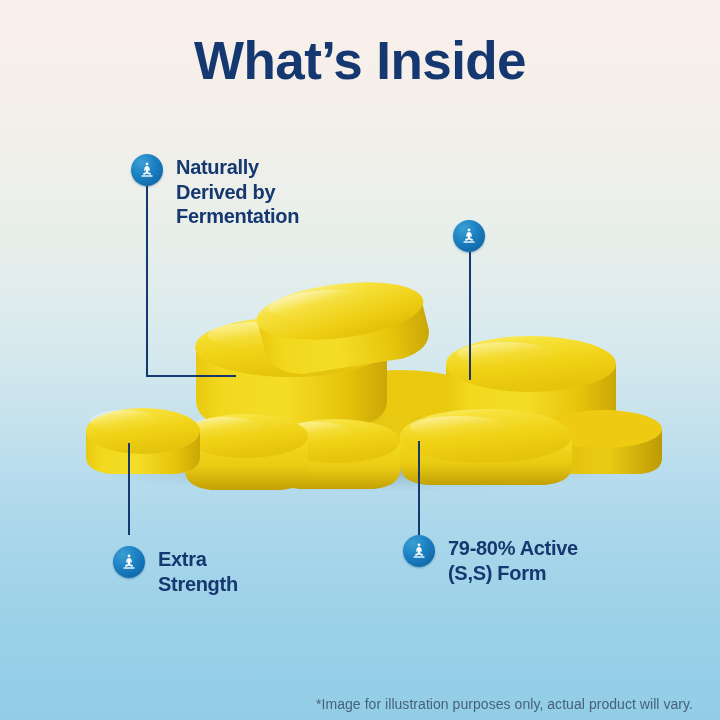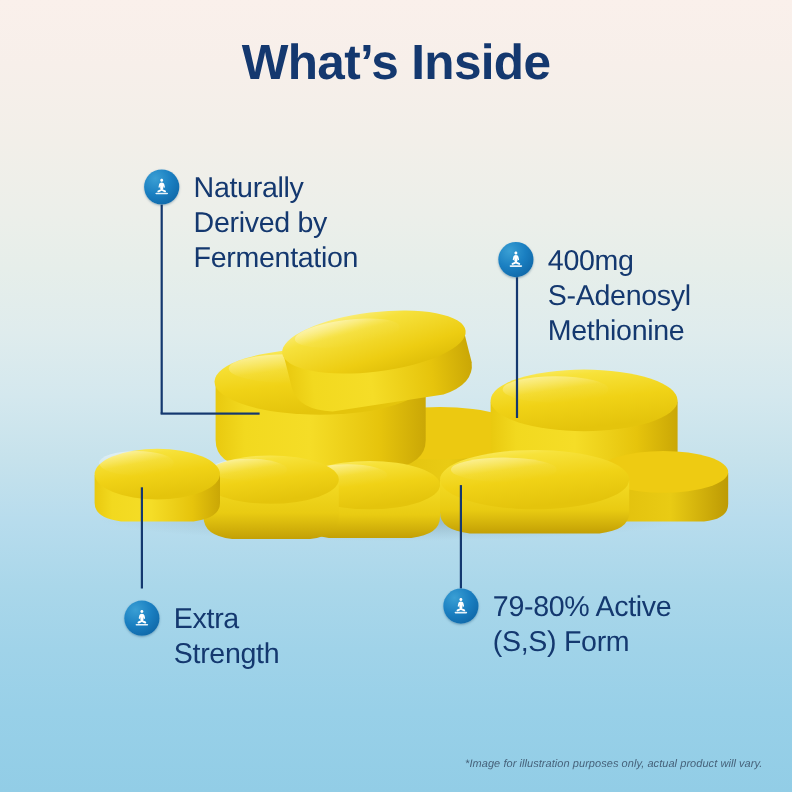--- a/index.html
+++ b/index.html
@@ -32,21 +32,21 @@
         #92cde6 100%);
   }
 
   
   #title {
     position: absolute;
     top: 32px;
     left: 0;
     width: 720px;
     text-align: center;
-    font-size: 45px;
+    font-size: 53px;
     font-weight: 700;
     letter-spacing: -0.6px;
     color: #14386f;
     line-height: 1.1;
   }
 
   
   #pill-pile {
     position: absolute;
     left: 0;
@@ -59,22 +59,22 @@
   
   .callout {
     position: absolute;
   }
   .callout-row {
     display: flex;
     align-items: flex-start;
     gap: 13px;
   }
   .callout-text {
-    font-size: 26px;
-    font-weight: 400;
+    font-size: 20px;
+    font-weight: 700;
     color: #14386f;
     line-height: 1.23;
     letter-spacing: -0.3px;
     white-space: pre-line;
     padding-top: 1px;
   }
 
   .badge {
     position: relative;
     width: 32px;
@@ -93,26 +93,25 @@
   .connector {
     position: absolute;
     background: #14386f;
   }
   .conn-v { width: 2px; }
   .conn-h { height: 2px; }
 
   
   #footnote {
     position: absolute;
-    bottom: 20px;
+    bottom: 8px;
     right: 27px;
-    font-size: 10px;
+    font-size: 14px;
     color: #46627a;
     letter-spacing: 0.05px;
-    font-style: italic;
   }
 </style>
 </head>
 <body>
 
 <div id="canvas">
 
   <div id="title">What’s Inside</div>
 
   <svg id="pill-pile" viewBox="0 0 720 720" xmlns="http://www.w3.org/2000/svg">
@@ -246,23 +245,20 @@
     <div class="callout-row">
       <div class="badge">
         <svg width="20" height="20" viewBox="0 0 24 24" aria-hidden="true">
           <g fill="#ffffff">
             <path d="M12 3.1c-.9 0-1.63.73-1.63 1.63S11.1 6.36 12 6.36s1.63-.73 1.63-1.63S12.9 3.1 12 3.1z"></path>
             <path d="M12 7.1c-1.5 0-2.6 1.0-2.9 2.3l-.55 2.5c-.1.45.2.85.65.85.32 0 .6-.22.67-.54l.42-1.9v3.0c0 .5.3.9.75 1.05l-3.1 1.35c-.55.24-.8.88-.56 1.43.24.55.88.8 1.43.56L12 16.2l3.19 1.5c.55.24 1.19-.01 1.43-.56.24-.55-.01-1.19-.56-1.43l-3.1-1.35c.45-.15.75-.55.75-1.05v-3.0l.42 1.9c.07.32.35.54.67.54.45 0 .75-.4.65-.85l-.55-2.5C14.6 8.1 13.5 7.1 12 7.1z"></path>
             <path d="M5.1 19.1c0-.5.42-.9.95-.9h11.9c.53 0 .95.4.95.9s-.42.9-.95.9H6.05c-.53 0-.95-.4-.95-.9z" opacity="0.9"></path>
           </g>
         </svg>
       </div>
-      <div class="callout-text">400mg
-S-Adenosyl
-Methionine</div>
     </div>
   </div>
 
   <div class="callout" style="left:113px; top:546px;">
     <div class="callout-row">
       <div class="badge">
         <svg width="20" height="20" viewBox="0 0 24 24" aria-hidden="true">
           <g fill="#ffffff">
             <path d="M12 3.1c-.9 0-1.63.73-1.63 1.63S11.1 6.36 12 6.36s1.63-.73 1.63-1.63S12.9 3.1 12 3.1z"></path>
             <path d="M12 7.1c-1.5 0-2.6 1.0-2.9 2.3l-.55 2.5c-.1.45.2.85.65.85.32 0 .6-.22.67-.54l.42-1.9v3.0c0 .5.3.9.75 1.05l-3.1 1.35c-.55.24-.8.88-.56 1.43.24.55.88.8 1.43.56L12 16.2l3.19 1.5c.55.24 1.19-.01 1.43-.56.24-.55-.01-1.19-.56-1.43l-3.1-1.35c.45-.15.75-.55.75-1.05v-3.0l.42 1.9c.07.32.35.54.67.54.45 0 .75-.4.65-.85l-.55-2.5C14.6 8.1 13.5 7.1 12 7.1z"></path>

